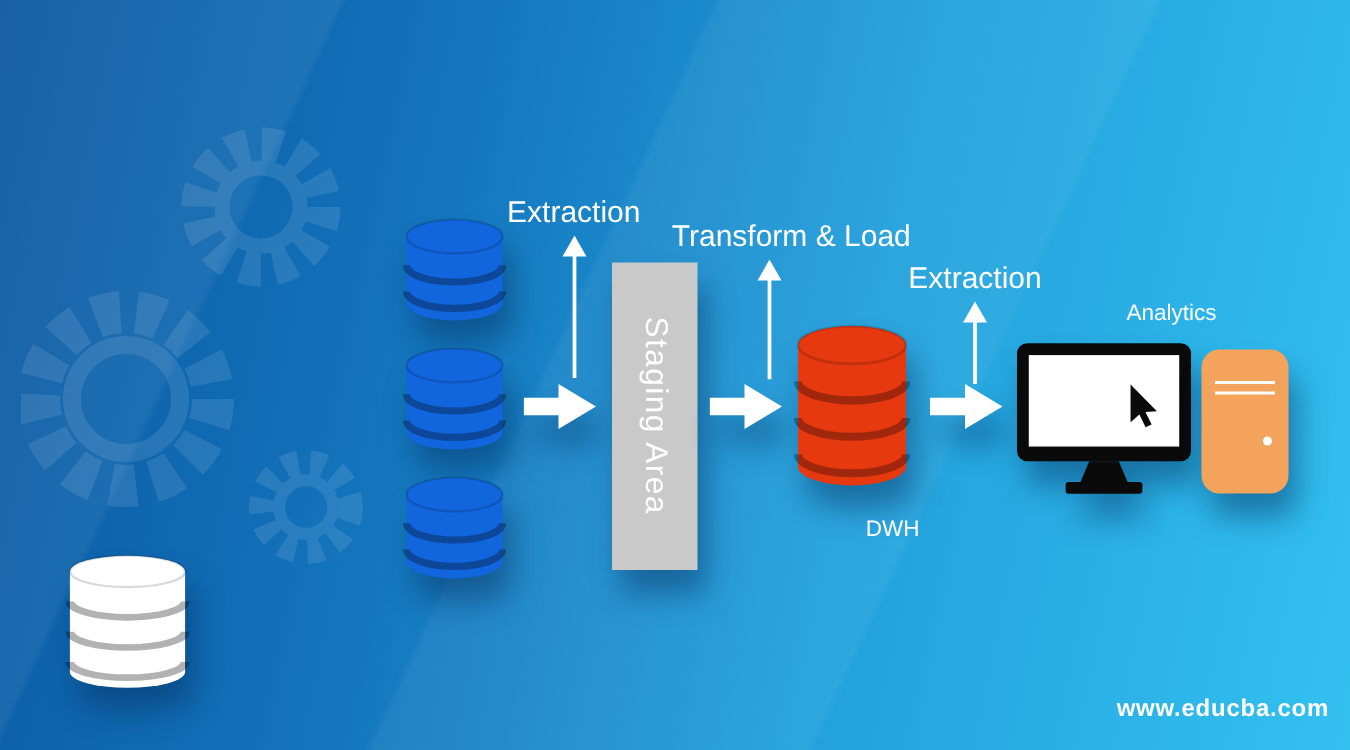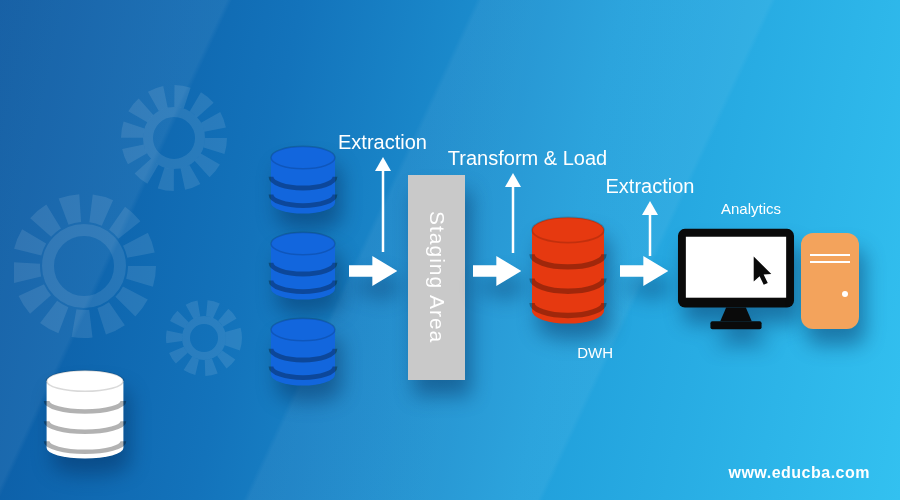--- a/index.html
+++ b/index.html
@@ -39,34 +39,34 @@
   .ann .lbl { margin-bottom:3px; white-space:nowrap; }
   .ann-extraction { left:330px; top:131px; width:105px; }
   .ann-tl        { left:455px; top:147px; width:145px;justify-content:flex-end; }
   .ann-tl svg    { margin-right:30px; }
   .ann-transform { left:595px; top:175px; width:110px; }
 
   .dwh { position:absolute; left:523px; top:212px; width:90px; height:117px; }
   .dwh-label { position:absolute; left:523px; top:344px; width:90px; text-align:right;
     color:#fff; font-size:15px; }
 
-  .ana-label { position:absolute; left:721px; top:200px; width:120px; text-align:left;
+  .ana-label { position:absolute; left:721px; top:200px; width:120px; text-align:center;
     color:#fff; font-size:15px; }
   .monitor { position:absolute; left:677px; top:228px; width:118px; height:104px; }
 
   .server { position:absolute; left:801px; top:233px; width:58px; height:96px;
     border-radius:12px; background:#f3a35c; }
   .server-line { position:absolute; left:9px; right:9px; height:2px; background:#fff; }
   .sl1 { top:21px; } .sl2 { top:28px; }
   .server-dot { position:absolute; width:6px; height:6px; border-radius:50%;
     background:#fff; right:11px; top:58px; }
 
   .white-db { position:absolute; left:37px; top:366px; width:96px; height:97px; }
 
-  .footer { position:absolute; right:30px; bottom:18px; color:#fff;
+  .footer { position:absolute; right:14px; bottom:18px; color:#fff;
     font-size:16px; font-weight:bold; letter-spacing:.5px; }
 </style>
 </head>
 <body>
 
 <div class="stage">
 
   <svg width="0" height="0" style="position:absolute" aria-hidden="true">
     <defs>
       <symbol id="sym-db" viewBox="0 0 100 100">

